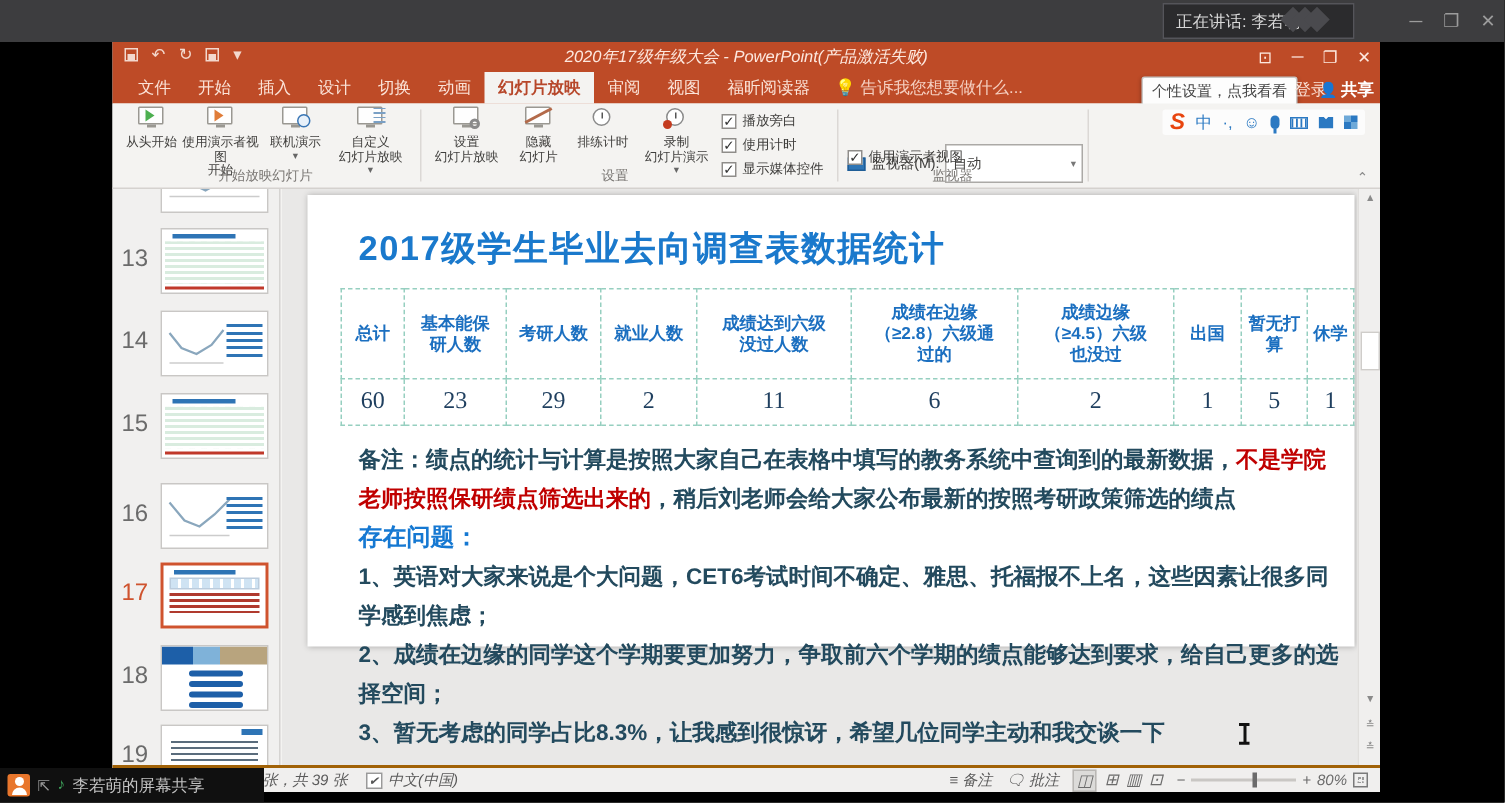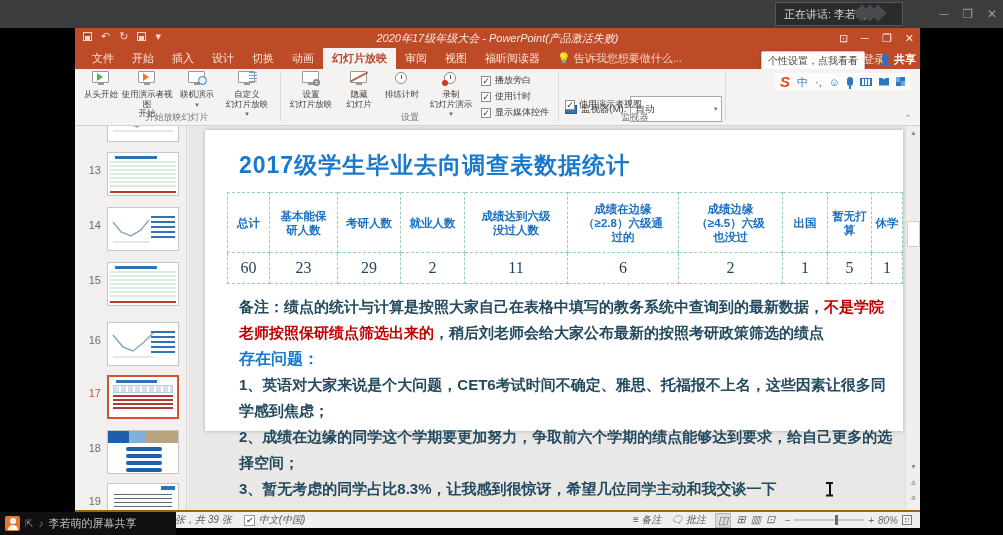--- a/index.html
+++ b/index.html
@@ -69,21 +69,21 @@
   .ime .mic { width:6px; height:9px; background:#2b79c2; border-radius:3px; position:relative; }
   .ime .mic::after { content:""; position:absolute; left:2px; bottom:-3px; width:2px; height:3px; background:#2b79c2; }
   .ime .kbd { width:12px; height:8px; border:1px solid #2b79c2; background:linear-gradient(90deg,#2b79c2 1px,transparent 1px); background-size:3px 100%; }
   .ime .grid4 { width:9px; height:9px; background:conic-gradient(#2b79c2 0 25%, #6ea9d8 0 50%, #2b79c2 0 75%, #6ea9d8 0); }
   .ime .shirt { width:10px; height:8px; background:#2b79c2; clip-path:polygon(0 0,30% 0,50% 25%,70% 0,100% 0,100% 100%,0 100%); }
   .rib-collapse { position:absolute; right:8px; bottom:2px; color:#8a8a8a; font-size:9px; }
 
   
   .thumbpanel { position:absolute; left:0; top:98px; width:112px; height:384px; background:#f1f0ef; border-right:1px solid #d6d4d2; overflow:hidden; }
   .thumb { position:absolute; left:0; width:112px; }
-  .tnum { position:absolute; left:6px; top:12px; width:20px; text-align:right; font-size:11px; color:#6b6b6b; }
+  .tnum { position:absolute; left:6px; top:12px; width:20px; text-align:left; font-size:16px; color:#6b6b6b; }
   .tbox { position:absolute; left:32px; top:0; width:72px; height:44px; background:#fff; border:1px solid #c9c7c5; overflow:hidden; }
   .thumb.sel .tbox { border:2px solid #cf532e; }
   .mini-title { position:absolute; left:10%; top:3px; width:60%; height:3px; background:#2e74b5; }
   .mini-grid { position:absolute; left:2px; right:2px; top:8px; bottom:6px; background:repeating-linear-gradient(180deg,#d9ecdf 0 2px,#fff 2px 4px), repeating-linear-gradient(90deg,#eaf4ee 0 4px,#fff 4px 8px); }
   .mini-redline { position:absolute; left:2px; right:2px; bottom:2px; height:2px; background:#c0392b; }
   .mini-chart { position:absolute; left:3px; top:6px; }
   .mini-txt { position:absolute; right:3px; top:8px; width:24px; height:22px; background:repeating-linear-gradient(180deg,#2e74b5 0 2px,transparent 2px 5px); }
   .mini-redtxt { position:absolute; left:4px; right:4px; top:18px; height:14px; background:repeating-linear-gradient(180deg,#b03a2e 0 2px,transparent 2px 4px); }
   .mini-tablestrip { position:absolute; left:4px; right:4px; top:8px; height:8px; background:repeating-linear-gradient(90deg,#cfe3f3 0 5px,#fff 5px 7px); border:1px solid #bcd; }
   .mini-hdr18 { position:absolute; left:0; right:0; top:0; height:12px; background:linear-gradient(90deg,#1d5fa8 0 30%, #7fb2d9 30% 55%, #b8a47e 55% 100%); }

